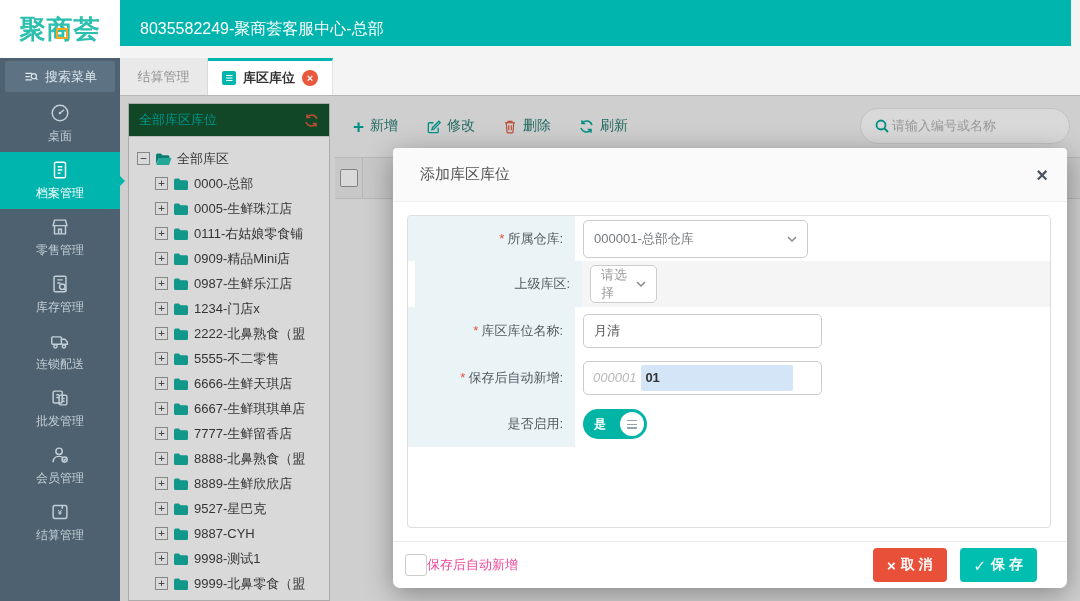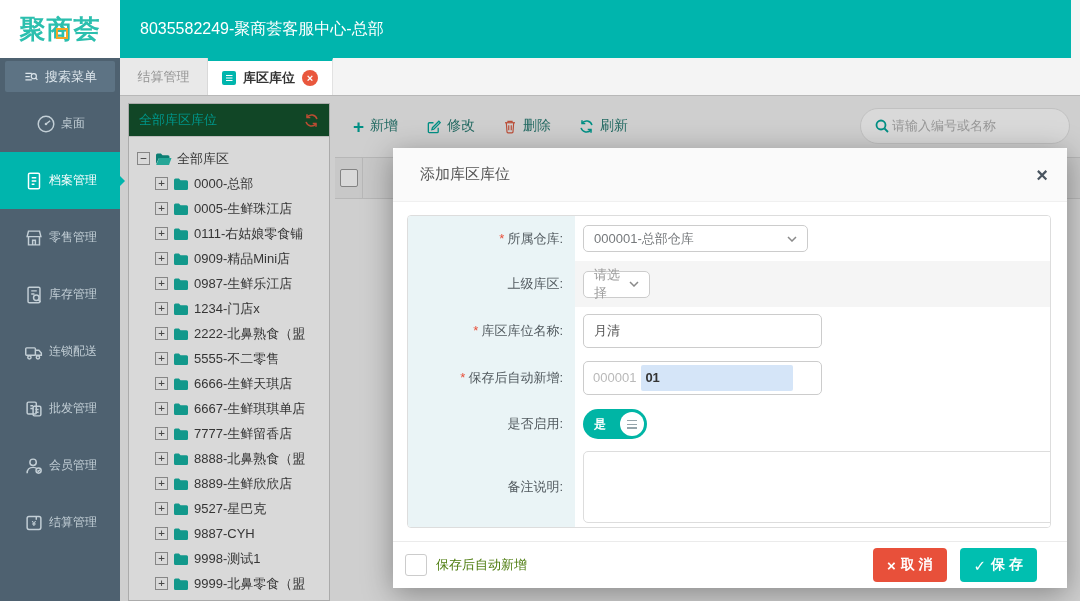--- a/index.html
+++ b/index.html
@@ -4,30 +4,30 @@
 <style>
   html,body{margin:0;padding:0;}
   body{
     width:1080px;height:601px;position:relative;overflow:hidden;
     font-family:"Liberation Sans","DejaVu Sans",sans-serif;
     background:#f4f4f4;-webkit-font-smoothing:antialiased;
   }
   svg{display:block;}
 
   
-  .topbar{position:absolute;top:0;left:0;right:9px;height:58px;background:#00b5ad;z-index:40;}
+  .topbar{position:absolute;top:0;left:0;right:9px;height:46px;background:#00b5ad;z-index:40;}
   .logo-box{position:absolute;left:0;top:0;width:120px;height:58px;background:#fff;display:flex;align-items:center;justify-content:center;}
   .logo-text{font-size:26px;font-weight:bold;color:#2bbfae;letter-spacing:1px;position:relative;line-height:1;}
   .logo-accent{position:absolute;width:8px;height:7px;border:2px solid #f5a623;left:36px;bottom:3px;background:transparent;}
   .topbar-title{position:absolute;left:140px;top:0;height:58px;display:flex;align-items:center;color:#fff;font-size:16px;}
 
   
   .sidebar{position:absolute;top:58px;left:0;width:120px;bottom:0;background:#4e6170;z-index:40;}
   .search-menu{margin:3px 5px;height:31px;border-radius:2px;background:#5d7384;display:flex;align-items:center;justify-content:center;gap:6px;color:#dde6ec;font-size:13px;cursor:pointer;}
-  .nav-item{height:57px;display:flex;flex-direction:row;align-items:center;justify-content:center;gap:4px;color:#c3cfd6;font-size:12px;position:relative;cursor:pointer;}
+  .nav-item{height:57px;display:flex;flex-direction:column;align-items:center;justify-content:center;gap:4px;color:#c3cfd6;font-size:12px;position:relative;cursor:pointer;}
   .nav-item .nv-icon svg{width:22px;height:22px;}
   .nav-item.active{background:#00b5ad;color:#fff;}
   .nav-item.active::after{content:'';position:absolute;right:-5px;top:50%;margin-top:-5px;border-top:5px solid transparent;border-bottom:5px solid transparent;border-left:5px solid #00b5ad;z-index:50;}
 
   
   .main{position:absolute;left:120px;top:58px;right:0;bottom:0;}
   .tabbar{position:absolute;top:0;left:0;right:0;height:37px;background:#f4f4f4;border-bottom:1px solid #d9d9d9;display:flex;z-index:5;}
   .tab{height:100%;display:flex;align-items:center;gap:7px;padding:0 14px;font-size:13px;box-sizing:border-box;cursor:pointer;}
   .tab.inactive{background:#e9e9e9;color:#949494;border-right:1px solid #d9d9d9;min-width:88px;justify-content:center;}
   .tab.active{background:#fff;color:#333;font-weight:bold;border-top:3px solid #00b5ad;border-right:1px solid #e2e2e2;}
@@ -51,44 +51,44 @@
   .tool-btn{display:flex;align-items:center;gap:6px;font-size:14px;color:#2a7d74;cursor:pointer;}
   .plus-glyph{color:#00a99c;font-size:19px;font-weight:bold;line-height:1;}
   .search-pill{position:absolute;right:10px;top:13px;width:210px;height:36px;border-radius:18px;background:#fff;border:1px solid #e3e3e3;display:flex;align-items:center;gap:2px;padding:12px 13px;box-sizing:border-box;}
   .search-placeholder{color:#b3b3b3;font-size:13px;}
   .grid-header{position:absolute;top:62px;left:0;right:0;height:40px;background:#ececec;border-top:1px solid #d8d8d8;border-bottom:1px solid #d8d8d8;}
   .grid-check{position:absolute;left:5px;top:11px;width:16px;height:16px;border:1px solid #9a9a9a;background:#fff;border-radius:2px;cursor:pointer;}
   .grid-sep{position:absolute;left:27px;top:0;bottom:0;width:1px;background:#d8d8d8;}
 
   
   .overlay{position:absolute;inset:0;background:rgba(0,0,0,0.15);z-index:10;}
-  .modal{position:absolute;left:273px;top:53px;width:674px;height:440px;background:#fff;z-index:20;border-radius:0;box-shadow:0 6px 28px rgba(0,0,0,0.35);}
+  .modal{position:absolute;left:273px;top:53px;width:674px;height:440px;background:#fff;z-index:20;border-radius:7px;box-shadow:0 6px 28px rgba(0,0,0,0.35);}
   .modal-header{height:53px;background:#fafafa;border-bottom:1px solid #f0f0f0;border-radius:4px 4px 0 0;display:flex;align-items:center;justify-content:space-between;padding:0 19px 0 27px;font-size:15px;color:#555;}
   .modal-close{color:#4a5560;font-size:20px;line-height:1;cursor:pointer;font-weight:bold;}
   .form-box{position:absolute;left:14px;top:67px;width:644px;height:313px;border:1px solid #ddd;border-radius:4px;box-sizing:border-box;background:#fff;overflow:hidden;}
   .form-row{display:flex;}
   .form-label{width:167px;flex:none;background:#eaf4f6;display:flex;align-items:center;justify-content:flex-end;padding-right:12px;box-sizing:border-box;font-size:13px;color:#51595e;}
   .req{color:#e8503a;margin-right:3px;}
   .form-field{flex:1;display:flex;align-items:center;padding-left:8px;background:#fff;}
   .row-alt .form-field{background:#f5f5f5;}
-  .select{height:27px;border:1px solid #ccc;border-radius:5px;background:#fff;display:flex;align-items:center;justify-content:space-between;padding:0 10px;font-size:13px;color:#76797c;box-sizing:border-box;cursor:pointer;}
+  .select{height:38px;border:1px solid #ccc;border-radius:5px;background:#fff;display:flex;align-items:center;justify-content:space-between;padding:0 10px;font-size:13px;color:#76797c;box-sizing:border-box;cursor:pointer;}
   .select.wide{width:225px;}
   .select.small{width:67px;color:#9a9a9a;justify-content:space-between;}
   .text-input{height:34px;width:239px;border:1px solid #ccc;border-radius:5px;background:#fff;display:flex;align-items:center;padding:0 10px;font-size:13px;color:#555;box-sizing:border-box;}
   .code-input{padding:0;overflow:hidden;}
-  .code-prefix{color:#b9b9b9;padding:0 5px 0 9px;}
+  .code-prefix{color:#b9b9b9;padding:0 5px 0 9px;font-style:italic;}
   .code-hl{background:#d5e5f8;color:#333;font-weight:bold;width:152px;height:26px;display:flex;align-items:center;padding-left:4px;box-sizing:border-box;border-radius:2px;}
   .toggle{width:64px;height:30px;border-radius:15px;background:#00b5a5;position:relative;display:flex;align-items:center;cursor:pointer;}
   .toggle-label{color:#fff;font-size:12px;margin-left:11px;font-weight:bold;}
   .toggle-knob{position:absolute;right:3px;top:3px;width:24px;height:24px;border-radius:50%;background:#fff;display:flex;align-items:center;justify-content:center;}
   .knob-lines{width:10px;height:9px;background:repeating-linear-gradient(#96a5ab 0 1.5px,transparent 1.5px 3.7px);}
   .textarea{width:472px;height:70px;border:1px solid #ddd;border-radius:5px;background:#fff;}
   .modal-footer{position:absolute;left:0;right:0;bottom:0;height:46px;border-top:1px solid #ebebeb;display:flex;align-items:center;padding:0 16px 0 12px;}
   .footer-check{width:20px;height:20px;border:1px solid #ccc;border-radius:3px;background:#fff;flex:none;cursor:pointer;}
-  .footer-label{margin-left:9px;font-size:13px;color:#4d7c0f;}
+  .footer-label{font-size:13px;color:#ec4899;}
   .btn{height:34px;border-radius:4px;color:#fff;font-size:14px;font-weight:bold;display:flex;align-items:center;justify-content:center;gap:5px;padding:0 14px;cursor:pointer;}
   .btn-cancel{background:#e8503a;margin-left:auto;}
   .btn-save{background:#00bfb0;margin-left:13px;margin-right:14px;}
   .btn .bicon{font-size:15px;line-height:1;}
 </style>
 </head>
 <body>
 
 <div class="topbar">
   <div class="logo-box">
@@ -466,21 +466,21 @@
               <div class="select wide">
                 <span>000001-总部仓库</span>
                 <span>
                   <svg width="10" height="6" viewBox="0 0 10 6" fill="none" stroke="#8a8a8a" stroke-width="1.5">
                     <path d="M1 1 L5 5 L9 1"></path>
                   </svg>
                 </span>
               </div>
             </div>
           </div>
-          <div class="form-row row-alt" style="height: 46px;">
+          <div class="form-row row-alt" style="height: 46px; margin-left: 7px;">
             <div class="form-label">
               <span>上级库区:</span>
             </div>
             <div class="form-field">
               <div class="select small">
                 <span>请选择</span>
                 <span>
                   <svg width="10" height="6" viewBox="0 0 10 6" fill="none" stroke="#8a8a8a" stroke-width="1.5">
                     <path d="M1 1 L5 5 L9 1"></path>
                   </svg>
@@ -517,28 +517,20 @@
             </div>
             <div class="form-field">
               <div class="toggle">
                 <span class="toggle-label">是</span>
                 <span class="toggle-knob">
                   <span class="knob-lines"></span>
                 </span>
               </div>
             </div>
           </div>
-          <div class="form-row" style="height: 80px;">
-            <div class="form-label">
-              <span>备注说明:</span>
-            </div>
-            <div class="form-field">
-              <div class="textarea"></div>
-            </div>
-          </div>
         </div>
       <div class="modal-footer">
         <span class="footer-check"></span>
         <span class="footer-label">保存后自动新增</span>
         <div class="btn btn-cancel">
           <span class="bicon">×</span>
           <span>取 消</span>
         </div>
         <div class="btn btn-save">
           <span class="bicon">✓</span>

